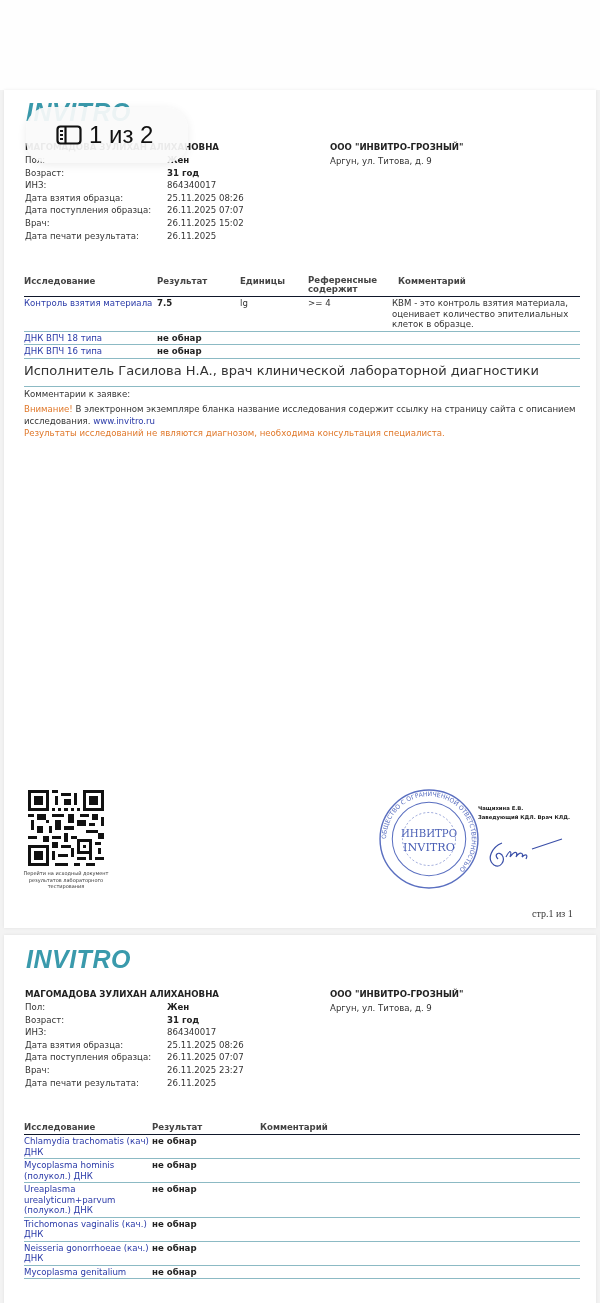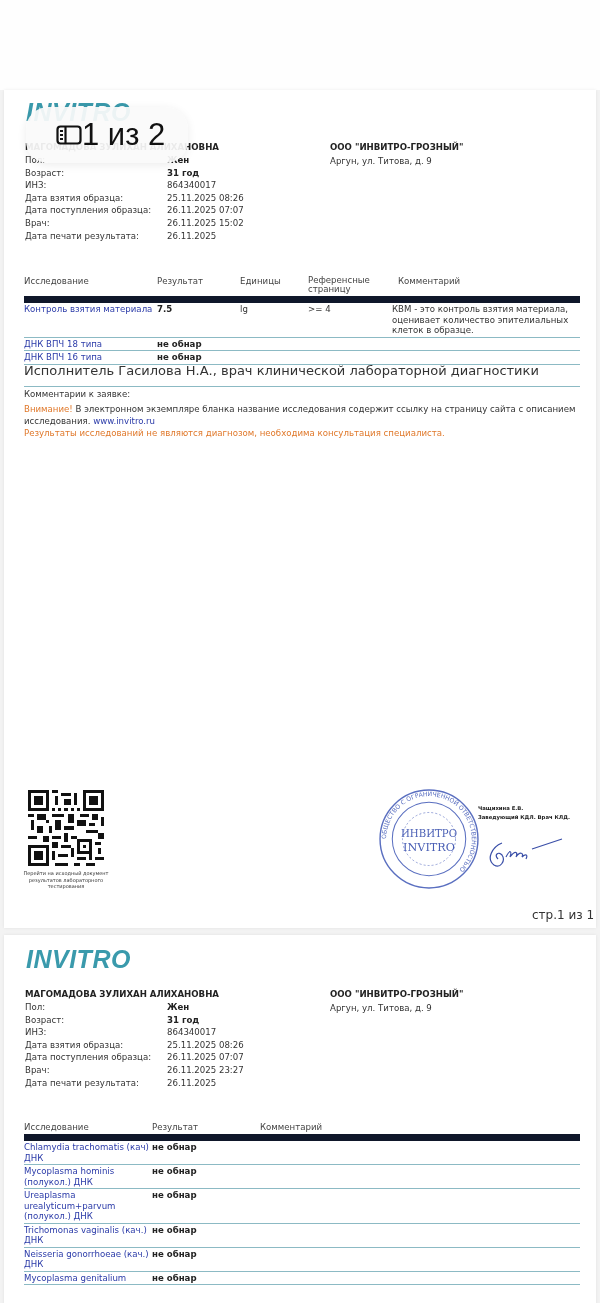--- a/index.html
+++ b/index.html
@@ -10,38 +10,38 @@
   #page2 { top:935px; height:400px; }
   .logo { position:absolute; left:22px; font-family:"Liberation Sans", sans-serif; font-weight:bold; font-style:italic; font-size:25px; color:#3a9aac; letter-spacing:0.5px; }
   .patient-name { position:absolute; left:21px; font-size:8.6px; font-weight:bold; color:#222; }
   .info { position:absolute; left:21px; font-size:8.6px; color:#333; line-height:12.6px; }
   .info .row { display:flex; }
   .info .lab { width:142px; }
   .info .val b { font-weight:bold; color:#222; }
   .org { position:absolute; left:326px; font-size:8.6px; color:#333; }
   .org .org-name { font-weight:bold; color:#222; margin-bottom:4px; }
   table.res { position:absolute; left:20px; border-collapse:collapse; font-size:8.6px; color:#333; }
-  table.res th { font-weight:normal; text-align:left; vertical-align:top; padding:0 2px 2px 0; color:#444; border-bottom:7px solid #0f172a; }
+  table.res th { font-weight:bold; text-align:left; vertical-align:top; padding:0 2px 2px 0; color:#444; border-bottom:1px solid #0f172a; }
   table.res td { vertical-align:top; padding:1px 2px 1px 0; border-bottom:1px solid #8cbac4; line-height:10.5px; }
   table.res td.name { color:#2a3aa8; }
   table.res td.result { font-weight:bold; color:#222; }
   .executor { position:absolute; left:20px; font-size:13px; color:#333; }
   .divider { position:absolute; left:20px; width:556px; height:1px; background:#8cbac4; }
   .comments { position:absolute; left:20px; font-size:8.6px; color:#333; line-height:12px; width:560px; }
   .orange { color:#e0782a; }
   .blue-link { color:#2a3aa8;text-align:center; }
   .qr { position:absolute; left:24px; top:700px; width:76px; height:76px; }
   .qr-caption { position:absolute; left:14px; top:780px; width:96px; text-align:center; font-size:5px; color:#333; line-height:6.5px; }
   .stamp { position:absolute; left:374px; top:698px; width:102px; height:102px; }
   .signer { position:absolute; left:474px; top:714px; font-size:5.3px; font-weight:bold; color:#222; line-height:9px; }
   .signature { position:absolute; left:478px; top:735px; width:90px; height:50px; }
-  .page-num { position:absolute; left:528px; top:818px; font-size:12px; color:#333; }
+  .page-num { position:absolute; left:528px; top:818px; font-size:10px; color:#333;font-family:Liberation Serif, serif; }
   .overlay-pill { position:absolute; left:26px; top:107px; width:162px; height:56px; border-radius:22px; background:rgba(250,250,250,0.93); box-shadow:0 2px 10px rgba(0,0,0,0.08); display:flex; align-items:center; }
   .overlay-pill .pill-icon { margin-left:30px; width:26px; height:20px; }
-  .overlay-pill .pill-text { font-family:"Liberation Sans", sans-serif; font-size:31px; color:#111; }
+  .overlay-pill .pill-text { margin-left:7px; font-family:"Liberation Sans", sans-serif; font-size:24px; color:#111; }
 </style>
 </head>
 <body>
 
 <div class="top-blank"></div>
 
 <div class="page" id="page1">
   <div class="logo" style="top:8px;">INVITRO</div>
   <div class="patient-name" style="top:52px;">МАГОМАДОВА ЗУЛИХАН АЛИХАНОВНА</div>
   <div class="info" style="top:64px;">
@@ -85,21 +85,21 @@
         <col style="width:83px">
         <col style="width:68px">
         <col style="width:84px">
         <col>
       </colgroup>
     <tbody>
         <tr>
       <th>Исследование</th>
       <th>Результат</th>
       <th>Единицы</th>
-      <th style="line-height:9px;">Референсные страницу</th>
+      <th style="line-height:9px;">Референсные содержит</th>
       <th style="padding-left:6px;">Комментарий</th>
     </tr>
     <tr>
       <td class="name">Контроль взятия материала</td>
       <td class="result">7.5</td>
       <td>lg</td>
       <td>&gt;= 4</td>
       <td>КВМ - это контроль взятия материала, оценивает количество эпителиальных клеток в образце.</td>
     </tr>
     <tr>

